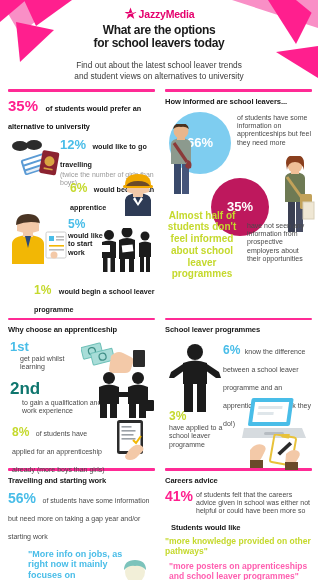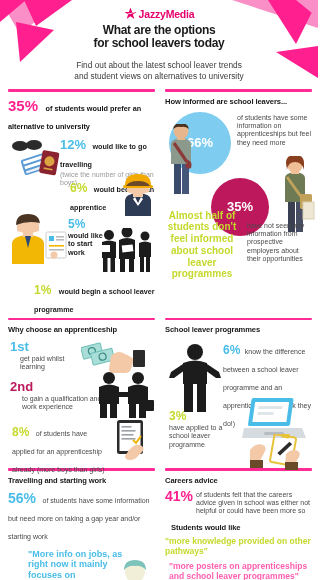--- a/index.html
+++ b/index.html
@@ -73,21 +73,21 @@
   .circle { border-radius: 50%; display: flex; align-items: center; justify-content: center; color: #fff; font-weight: bold; }
   .c66 { width: 62px; height: 62px; background: #7ecdf0; font-size: 13px; }
   .c35 { width: 58px; height: 58px; background: #be185d; font-size: 13px; text-align: right; }
 
   .almost {
     color: #c5d92d; font-weight: bold; font-size: 10px; line-height: 1.18; text-align: center;
   }
 
   .ord { font-weight: bold; line-height: 1; }
   .ord1 { color: #49bde8; font-size: 13px; }
-  .ord2 { color: #be185d; font-size: 13px; }
+  .ord2 { color: #0f766e; font-size: 17px; }
 
   .footer-txt { font-size: 7.8px; font-weight: bold; color: #111; line-height: 1.35; }
 
   svg { display: block; }
 </style>
 </head>
 <body>
 
 <div class="page">
 

